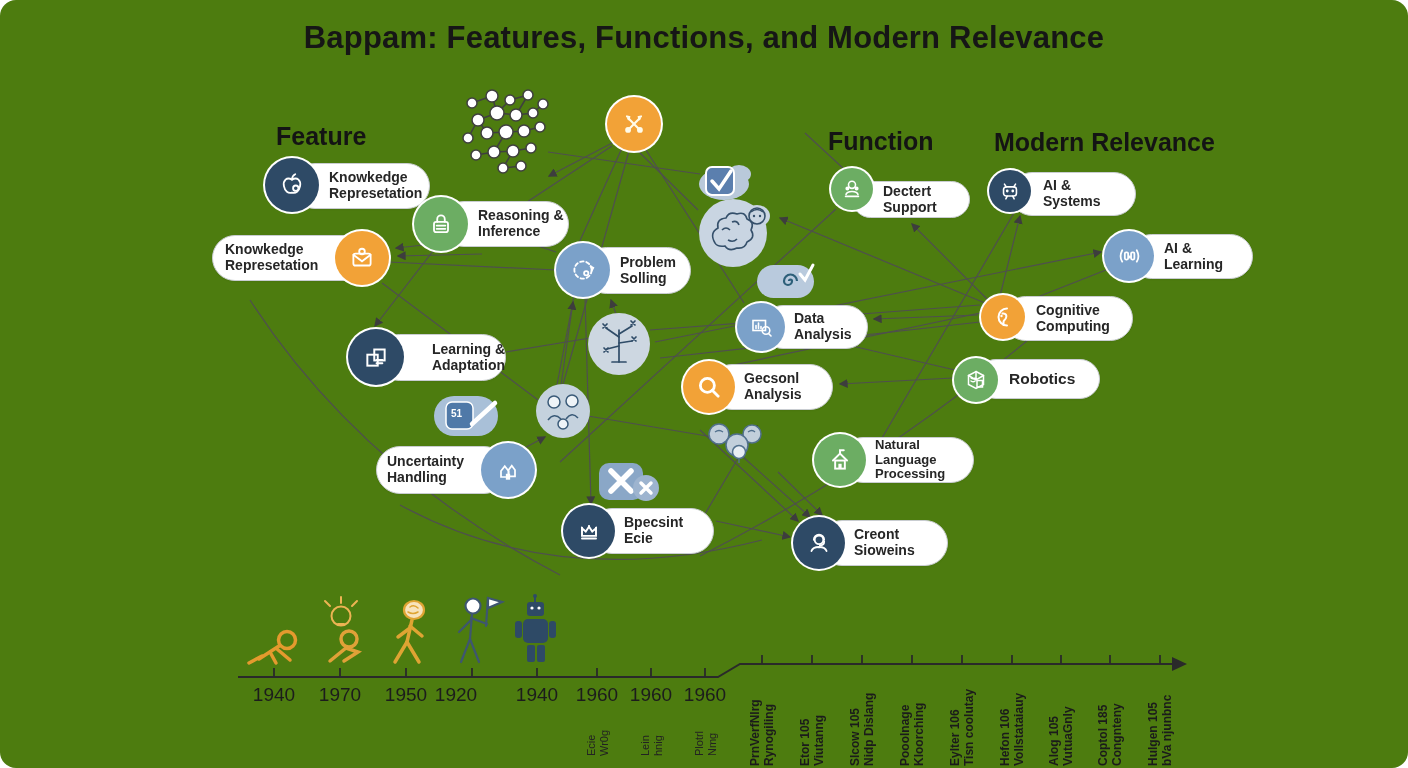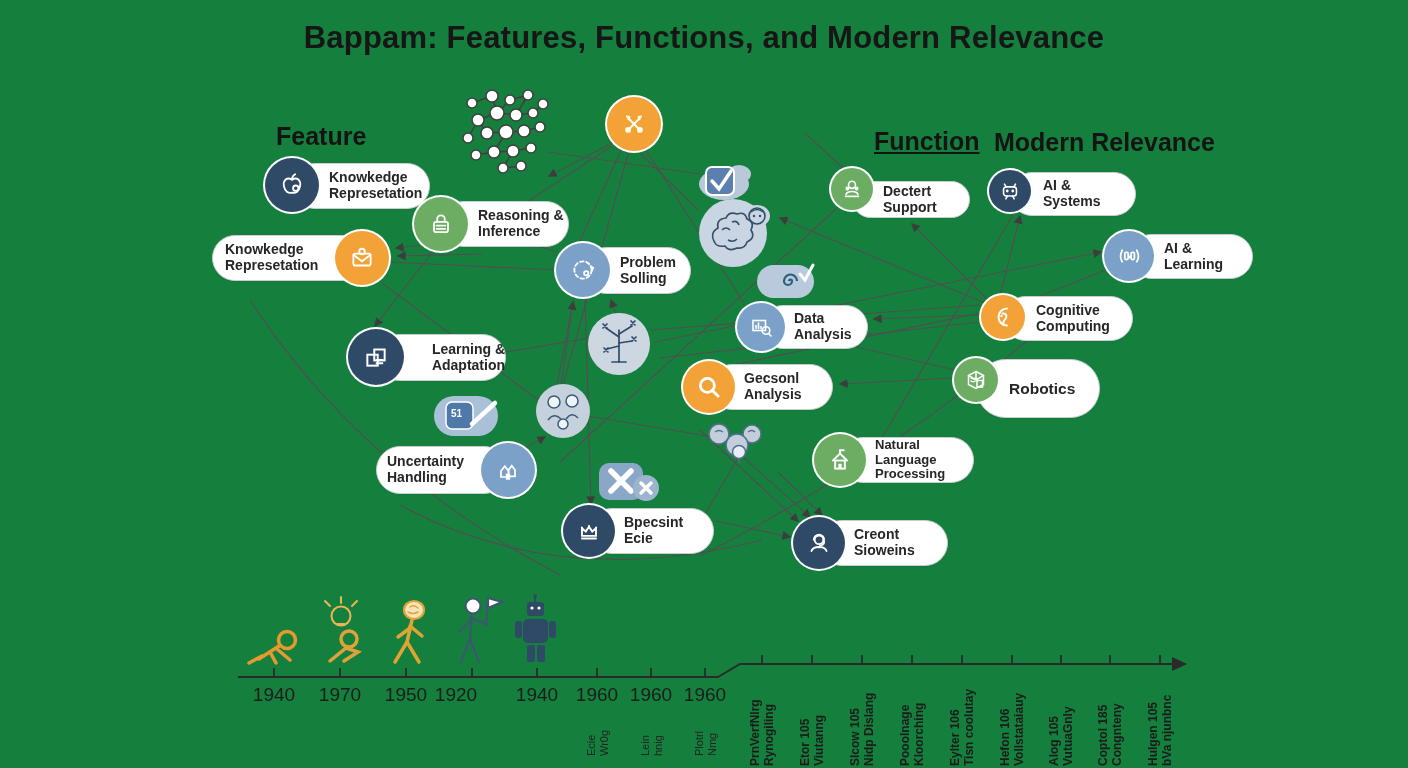--- a/index.html
+++ b/index.html
@@ -1,17 +1,17 @@
 <!DOCTYPE html>
 <html><head>
 <meta charset="utf-8">
 <style>
   html,body{margin:0;padding:0;background:#fff;}
-  #stage{position:relative;width:1408px;height:768px;background:#15803d;overflow:hidden;
-         font-family:"Liberation Sans",sans-serif;}
+  #stage{position:relative;width:1408px;height:768px;background:#4d7c0f;overflow:hidden;
+         font-family:"Liberation Sans",sans-serif;border-radius:16px;}
   #deco{position:absolute;left:0;top:0;width:1408px;height:768px;z-index:1;}
   .title{position:absolute;left:0;top:20px;width:1408px;text-align:center;font-size:31px;
          font-weight:600;color:#161616;letter-spacing:.2px;z-index:2;}
   .heading{position:absolute;font-size:25px;font-weight:600;color:#141414;z-index:2;white-space:nowrap;}
   .pill{position:absolute;background:#fff;border:1.4px solid #c9cdd1;border-radius:40px;
         display:flex;align-items:center;z-index:2;box-shadow:0 1px 2px rgba(0,0,0,.05);box-sizing:border-box;}
   .nlabel{font-size:14px;line-height:1.12;font-weight:bold;color:#262626;white-space:pre-line;}
   .one .nlabel{font-size:15.5px;}
   .ncircle{position:absolute;border-radius:50%;display:flex;align-items:center;justify-content:center;
            z-index:3;box-shadow:0 0 0 2px #fff;}
@@ -270,21 +270,21 @@
         <rect x="537" y="645" width="8" height="17" rx="2"></rect>
       <circle cx="532" cy="608" r="1.6" fill="#fff"></circle>
         <circle cx="539" cy="608" r="1.6" fill="#fff"></circle>
       <path d="M535,602 V597" stroke="#2E4A66" stroke-width="2"></path>
         <circle cx="535" cy="596" r="2"></circle>
     </g>
   </svg>
 
   <div class="title">Bappam: Features, Functions, and Modern Relevance</div>
   <div class="heading" style="left:276px;top:122px;">Feature</div>
-  <div class="heading" style="left:874px;top:127px;text-decoration:underline;">Function</div>
+  <div class="heading" style="left:828px;top:127px;">Function</div>
   <div class="heading" style="left:994px;top:128px;text-align:right;">Modern Relevance</div>
 
   <div class="pill" style="left:292px;top:163px;width:138px;height:46px;padding-left:36px;">
       <span class="nlabel">Knowkedge
 Represetation</span>
     </div>
   <div class="pill" style="left:212px;top:235px;width:178px;height:46px;padding-left:12px;padding-right:58px;">
       <span class="nlabel">Knowkedge
 Represetation</span>
     </div>
@@ -313,21 +313,21 @@
 Systems</span>
     </div>
   <div class="pill" style="left:1129px;top:234px;width:124px;height:45px;padding-left:34px;">
       <span class="nlabel">AI &amp;
 Learning</span>
     </div>
   <div class="pill" style="left:1003px;top:296px;width:130px;height:45px;padding-left:32px;">
       <span class="nlabel">Cognitive
 Computing</span>
     </div>
-  <div class="pill one" style="left:976px;top:359px;width:124px;height:59px;padding-left:32px;">
+  <div class="pill one" style="left:976px;top:359px;width:124px;height:40px;padding-left:32px;">
       <span class="nlabel">Robotics</span>
     </div>
   <div class="pill" style="left:761px;top:305px;width:107px;height:44px;padding-left:32px;">
       <span class="nlabel">Data
 Analysis</span>
     </div>
   <div class="pill" style="left:709px;top:364px;width:124px;height:46px;padding-left:34px;">
       <span class="nlabel">Gecsonl
 Analysis</span>
     </div>

